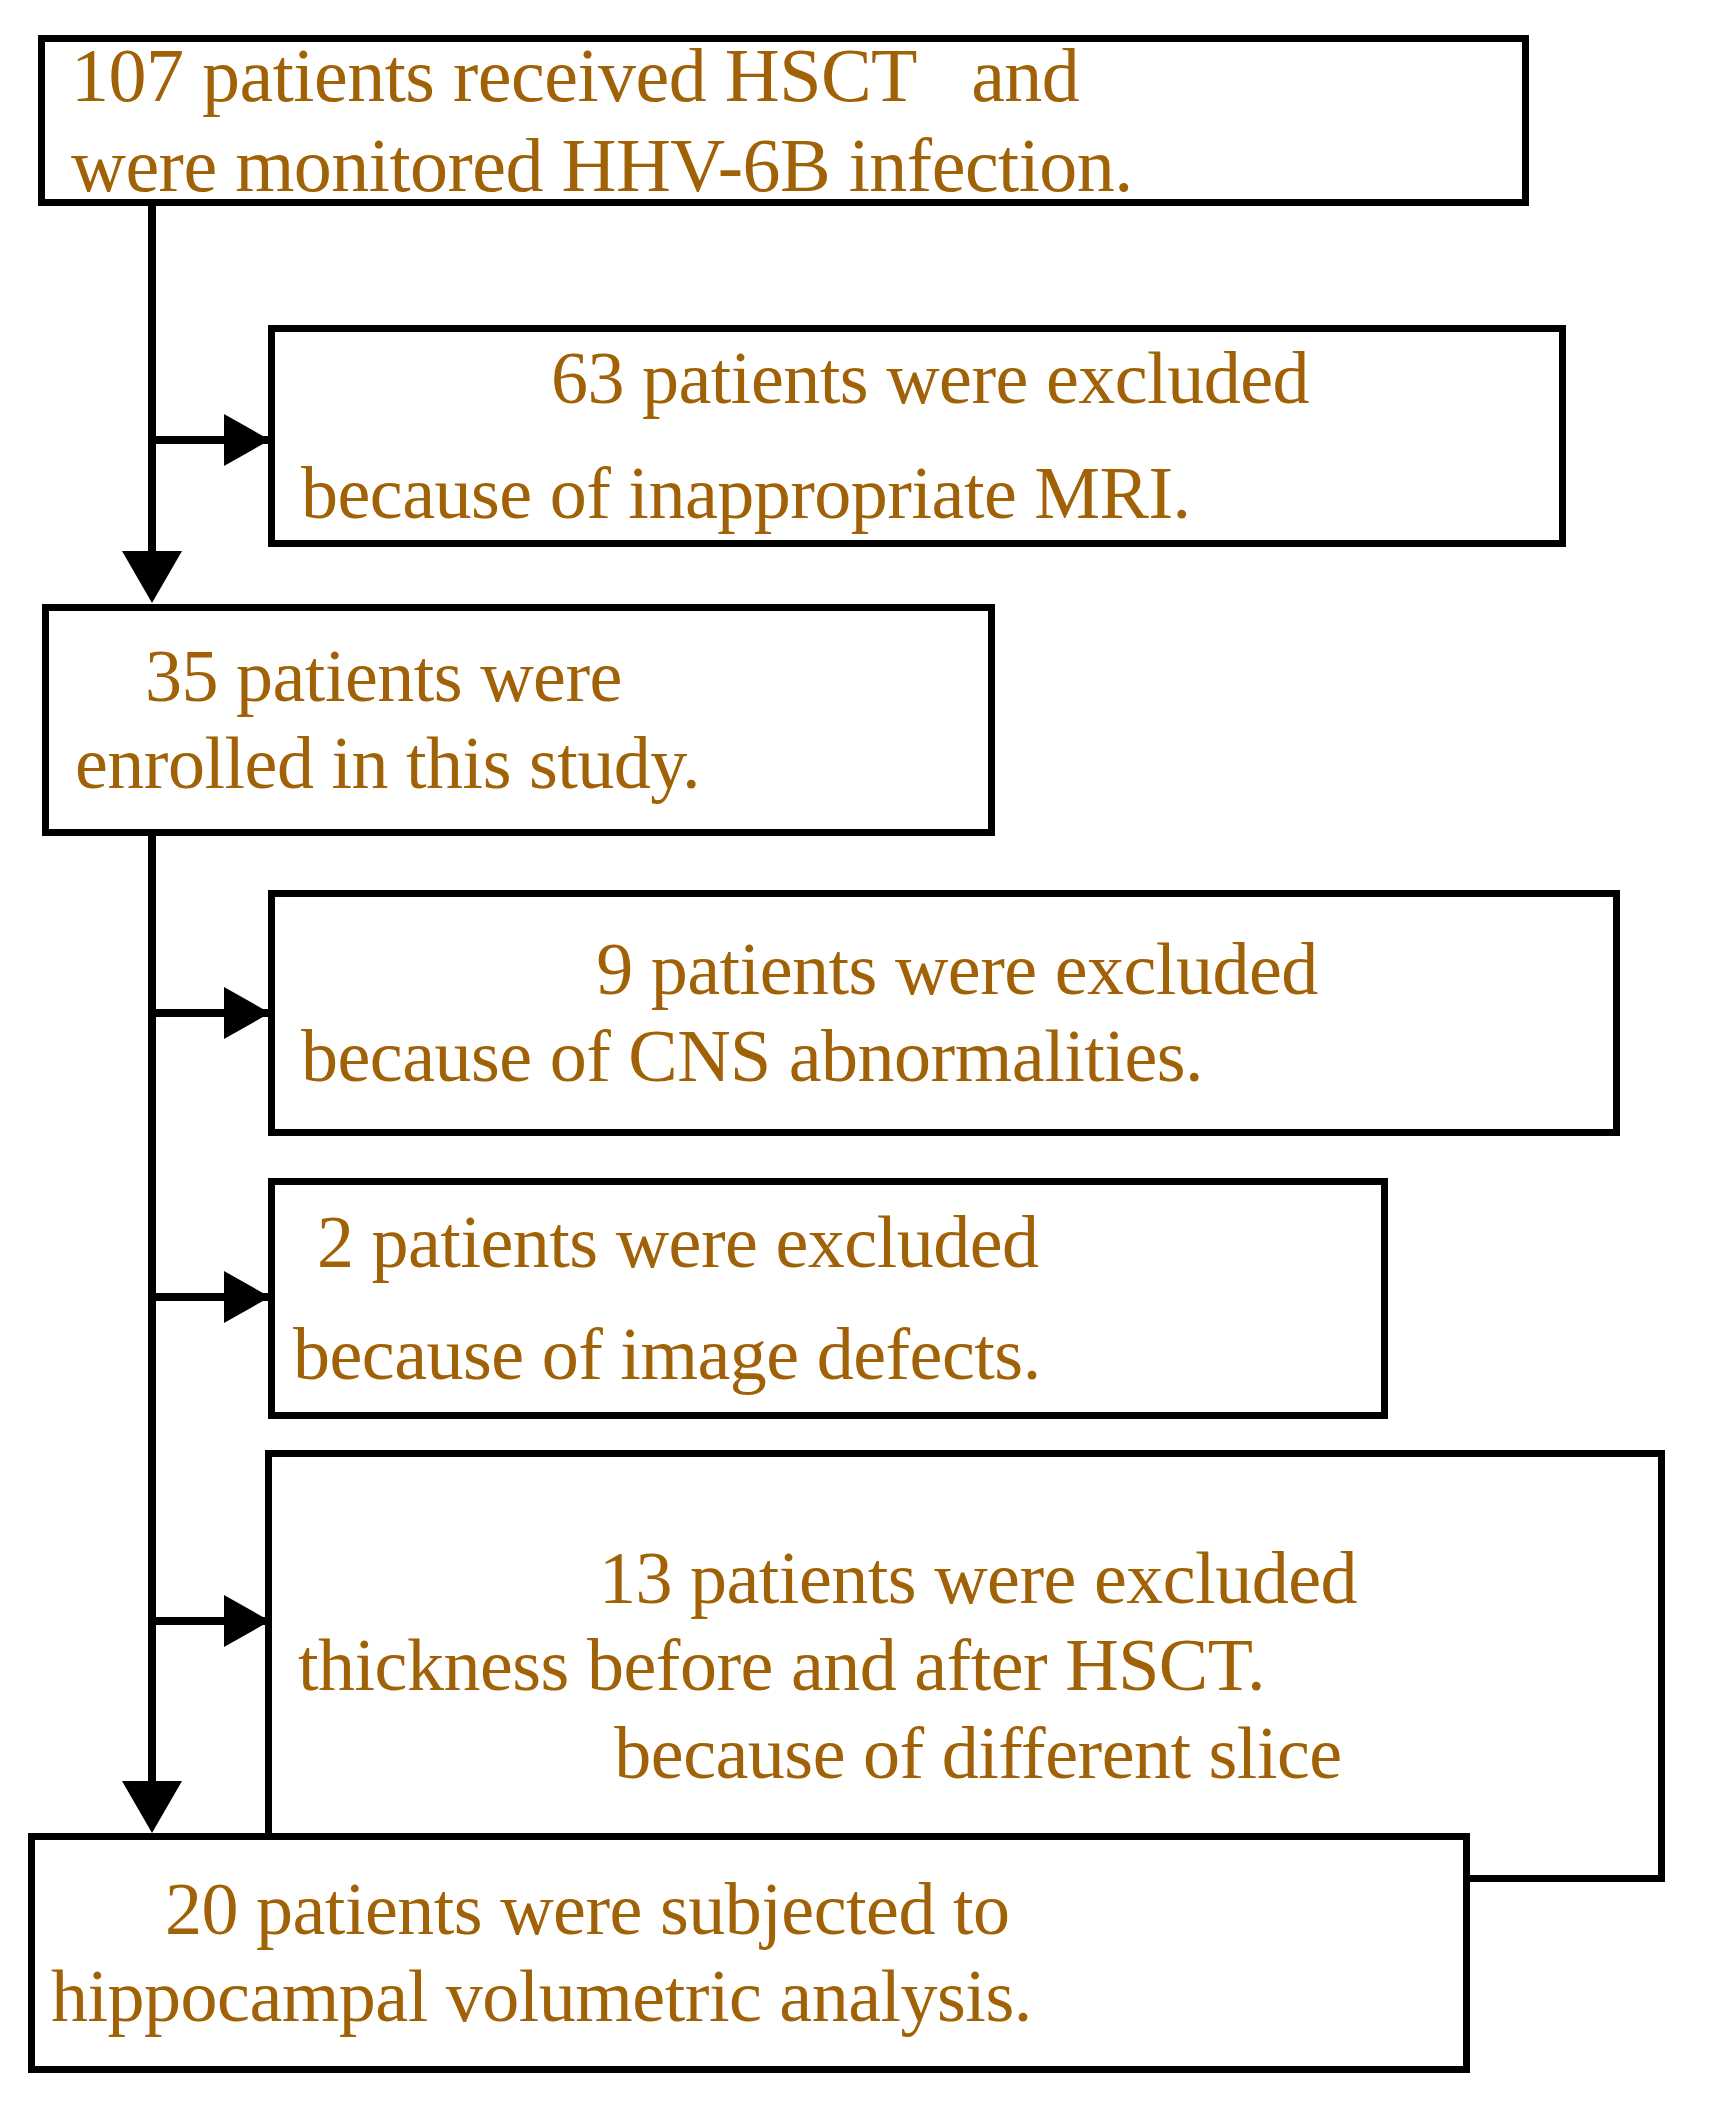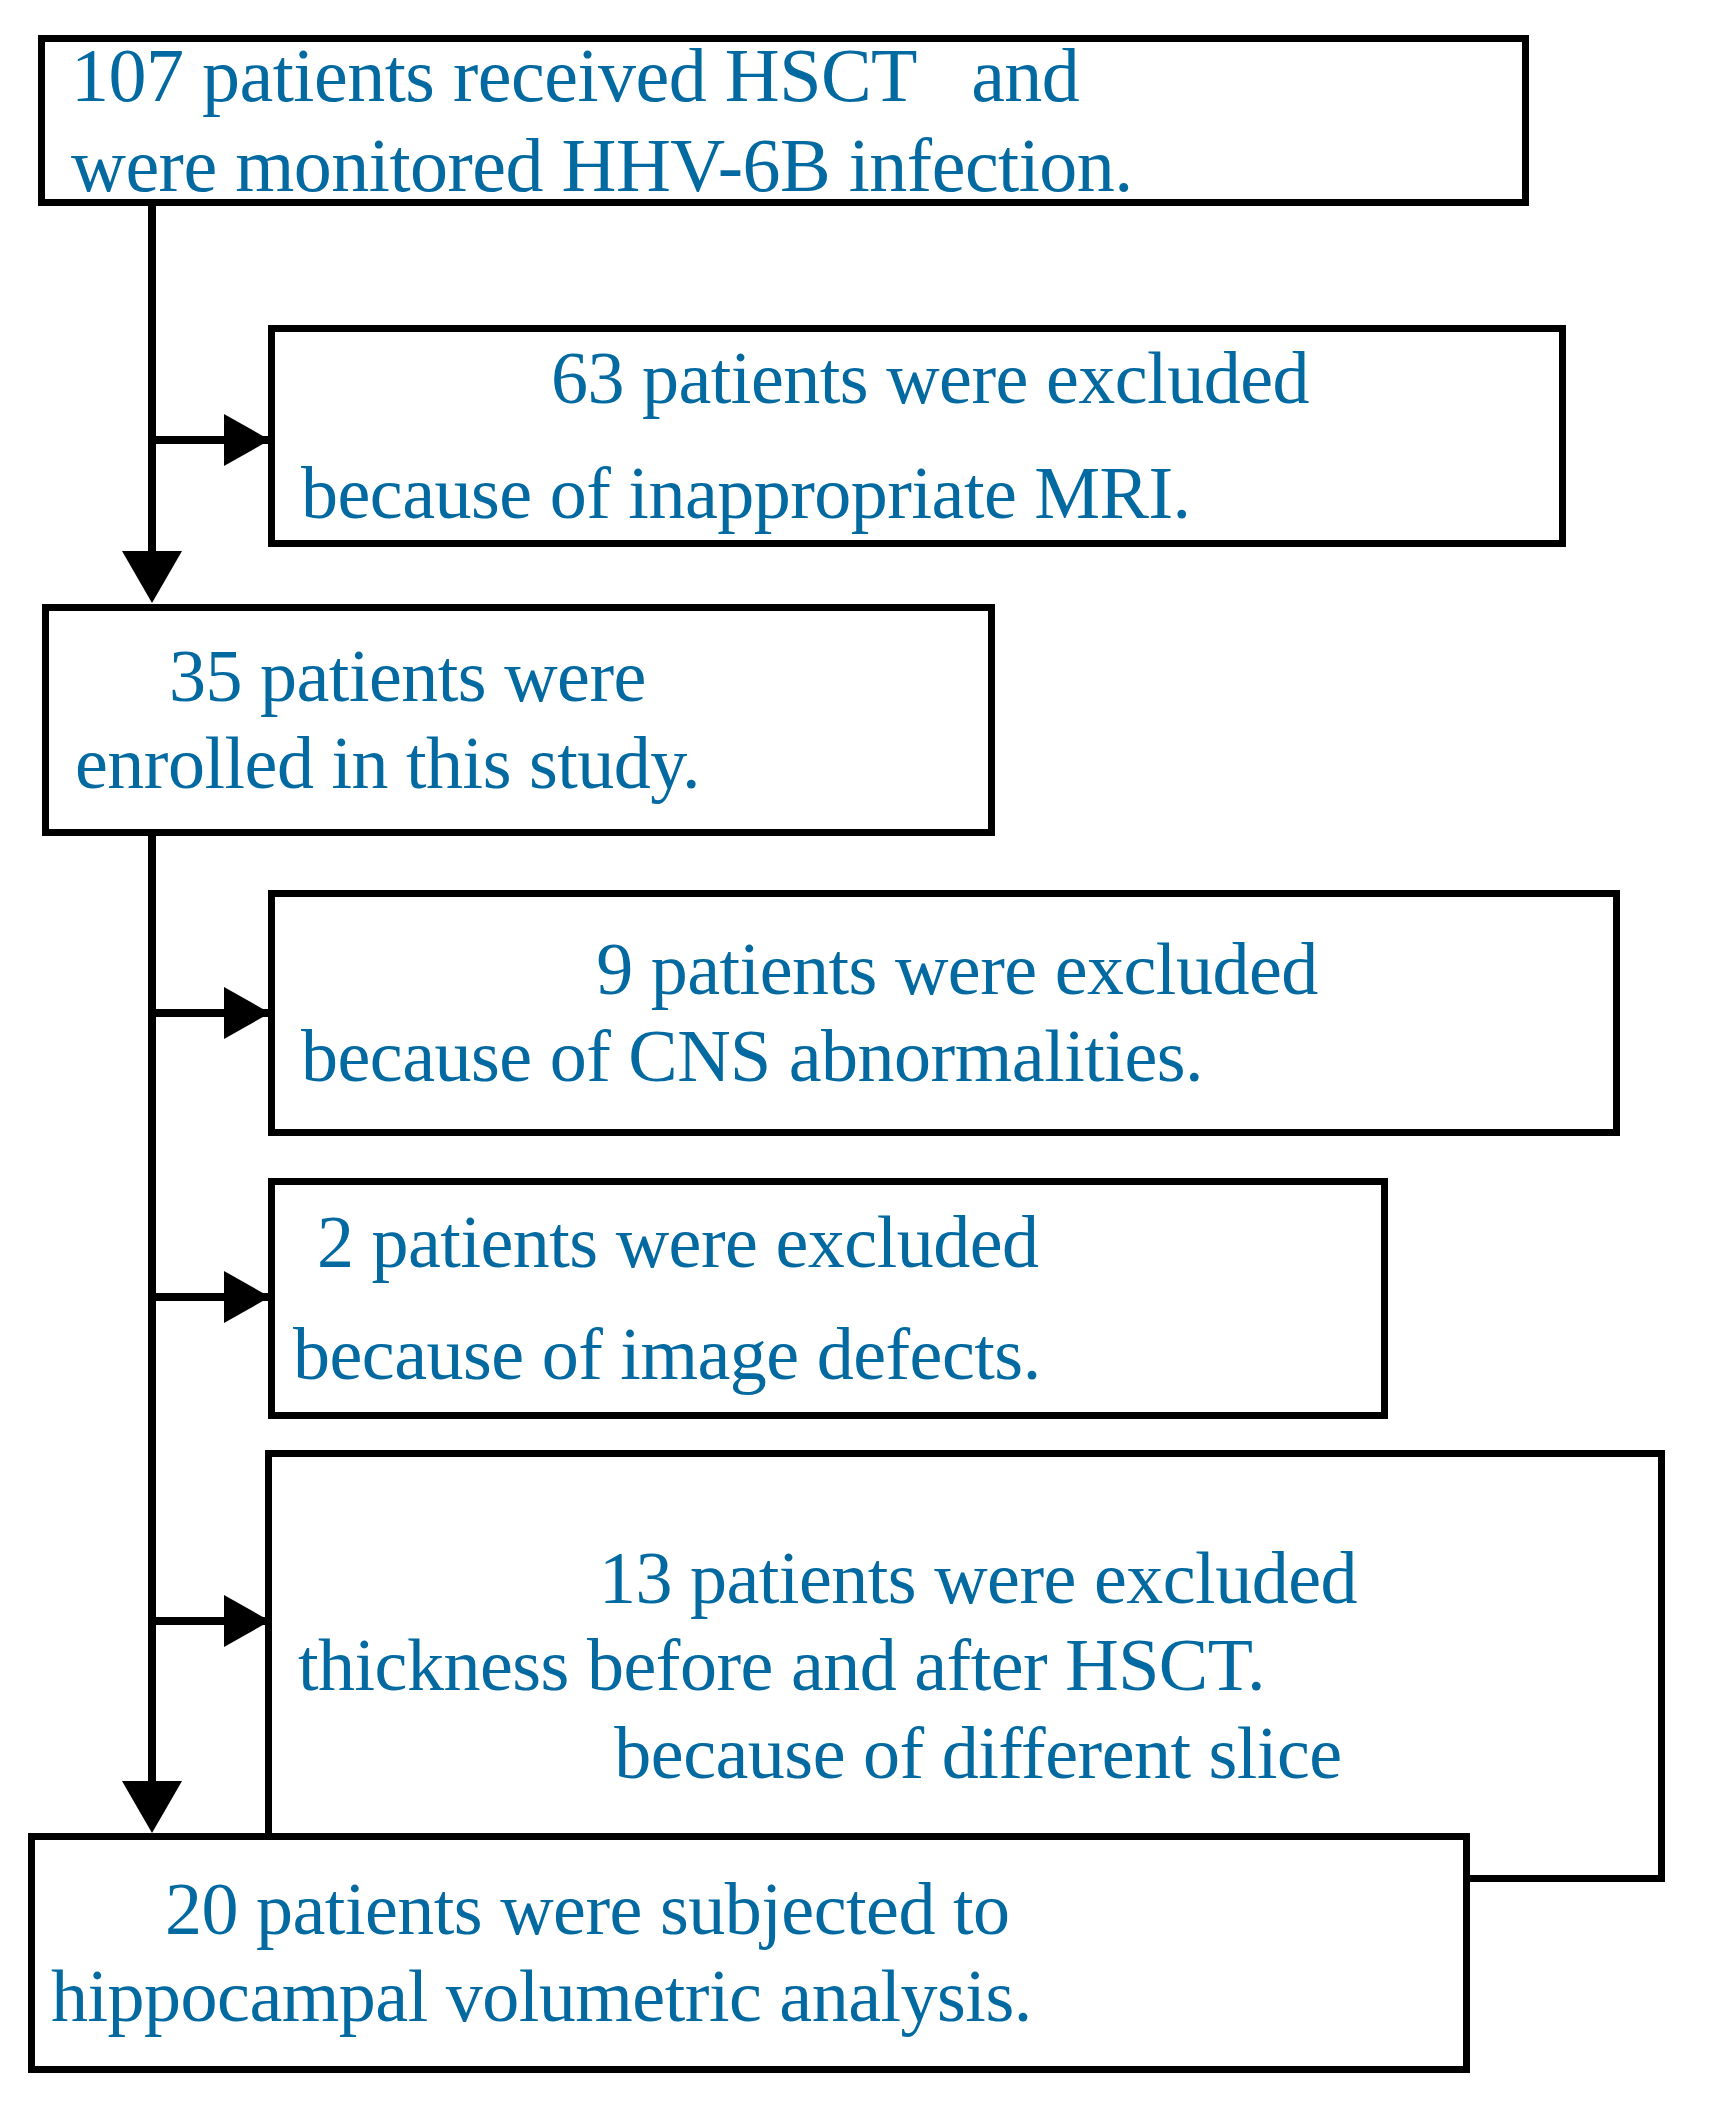--- a/index.html
+++ b/index.html
@@ -17,21 +17,21 @@
     font-family: "Liberation Serif", "DejaVu Serif", serif;
   }
   .node {
     position: absolute;
     box-sizing: border-box;
     background: #ffffff;
     border: 7px solid #000000;
     display: flex;
     flex-direction: column;
     justify-content: center;
-    color: #0369a1;
+    color: #a16207;
     line-height: 1.18;
     font-size: 74px;
     letter-spacing: -0.5px;
   }
   .node .ln {
     display: block;
     white-space: pre;
     font-family: "Liberation Serif", "DejaVu Serif", serif;
   }
   .align-left  .ln { text-align: left;  padding-left: 26px; }
@@ -77,21 +77,21 @@
     <span class="ln l-left">107 patients received HSCT   and</span>
     <span class="ln l-left">were monitored HHV-6B infection.</span>
   </div>
 
   <div class="node align-left" style="left:268px; top:325px; width:1298px; height:222px; font-size:74px;gap:27px;">
     <span class="ln l-center">63 patients were excluded</span>
     <span class="ln l-left">because of inappropriate MRI.</span>
   </div>
 
   <div class="node align-left" style="left:42px; top:604px; width:953px; height:232px; font-size:74px;">
-    <span class="ln l-left" style="padding-left:96px;margin-left:24px;">35 patients were</span>
+    <span class="ln l-left" style="padding-left:96px;">35 patients were</span>
     <span class="ln l-left" style="">enrolled in this study.</span>
   </div>
 
   <div class="node align-left" style="left:268px; top:890px; width:1352px; height:246px; font-size:74px;">
     <span class="ln l-center">9 patients were excluded</span>
     <span class="ln l-left">because of CNS abnormalities.</span>
   </div>
 
   <div class="node align-left" style="left:268px; top:1178px; width:1120px; height:241px; font-size:74px;">
     <span class="ln l-left" style="padding-left:42px;">2 patients were excluded</span>

